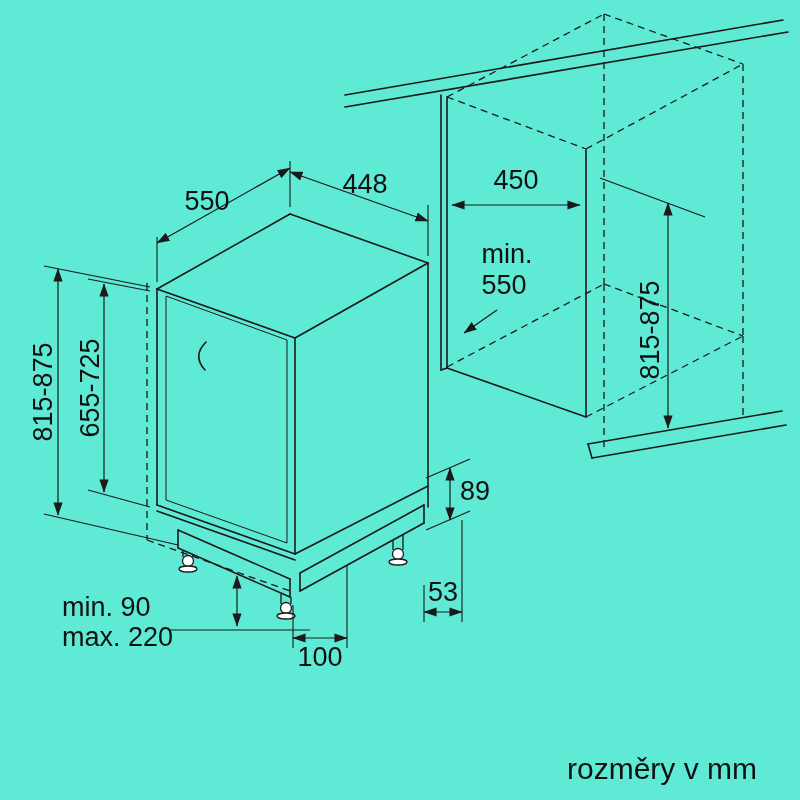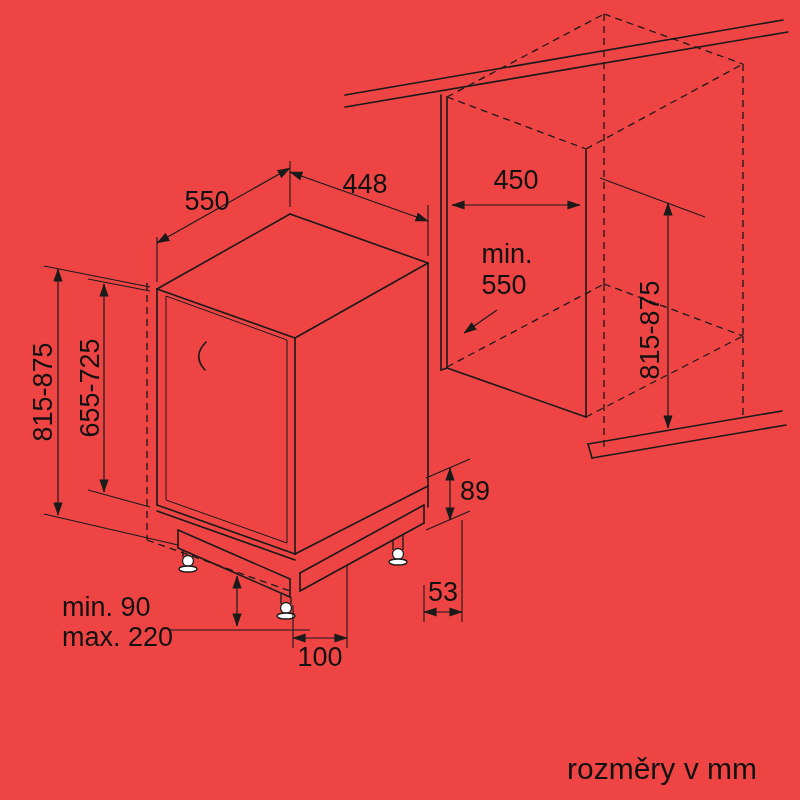--- a/index.html
+++ b/index.html
@@ -1,16 +1,16 @@
 <!DOCTYPE html>
 <html><head>
 <meta charset="utf-8">
 <style>
   html,body{margin:0;padding:0;background:#ffffff;}
-  .page{position:relative;width:800px;height:800px;background:#ef4444;overflow:hidden;}
+  .page{position:relative;width:800px;height:800px;background:#5eead4;overflow:hidden;}
   svg{display:block;}
   .obj{stroke:#1a1a1a;stroke-width:1.6;fill:none;stroke-linecap:round;stroke-linejoin:round;}
   .thin{stroke:#1a1a1a;stroke-width:1;fill:none;}
   .dash{stroke:#1a1a1a;stroke-width:1.3;fill:none;stroke-dasharray:7 5;}
   .dim{stroke:#1a1a1a;stroke-width:1.2;fill:none;}
   .ext{stroke:#1a1a1a;stroke-width:1.1;fill:none;}
   text{font-family:"Liberation Sans", sans-serif;font-size:27px;fill:#111111;}
   .units{font-size:30px;}
   .feet circle,.feet ellipse{stroke:#1a1a1a;stroke-width:1.3;fill:#ffffff;}
   .feet line{stroke:#1a1a1a;stroke-width:1.3;}

